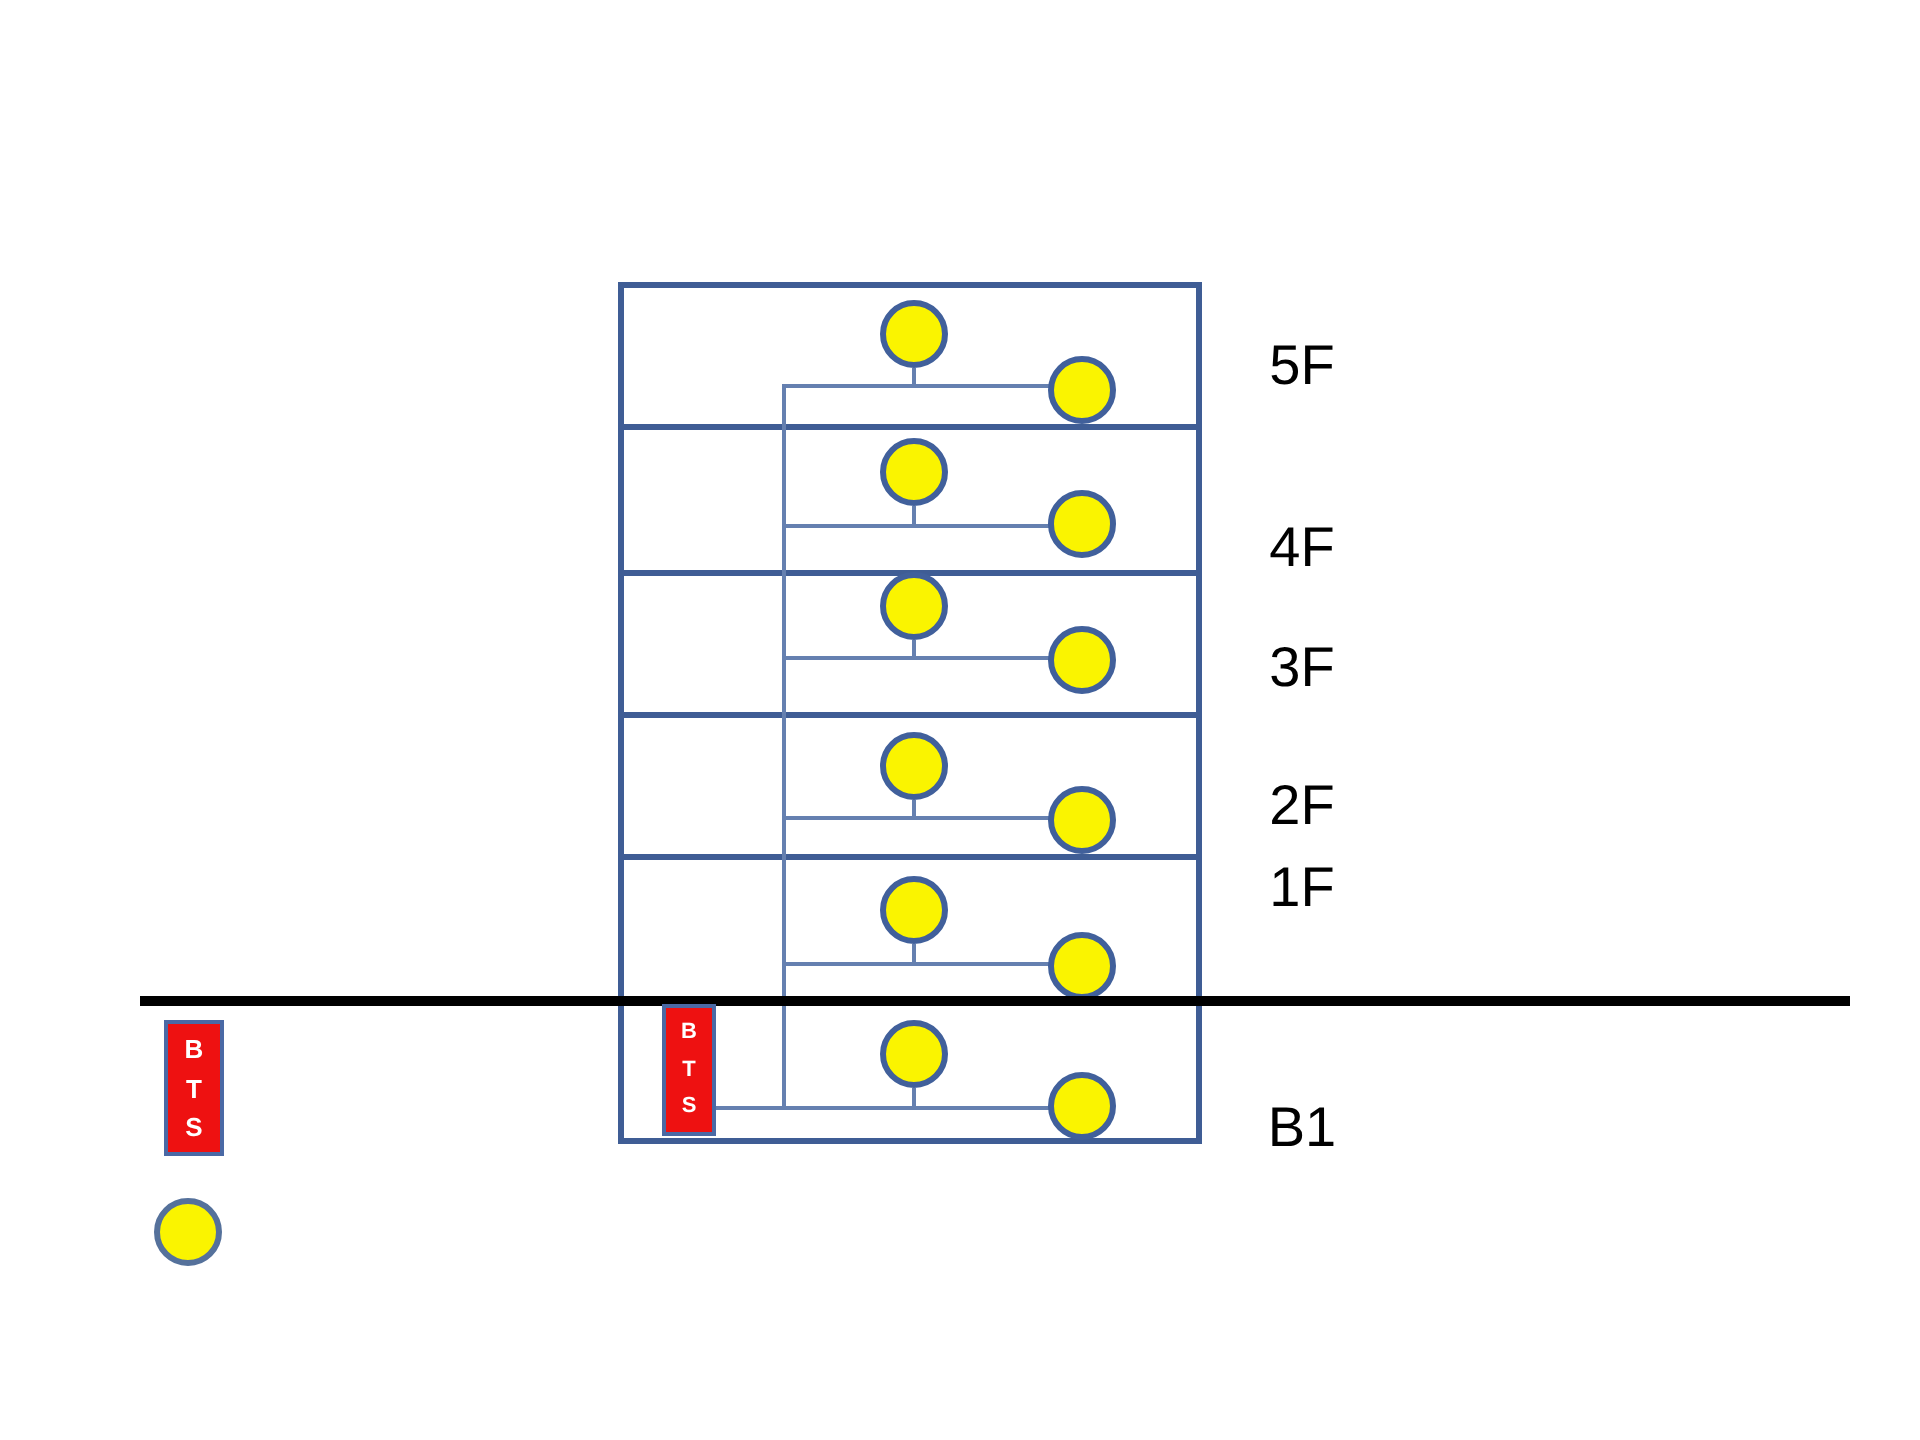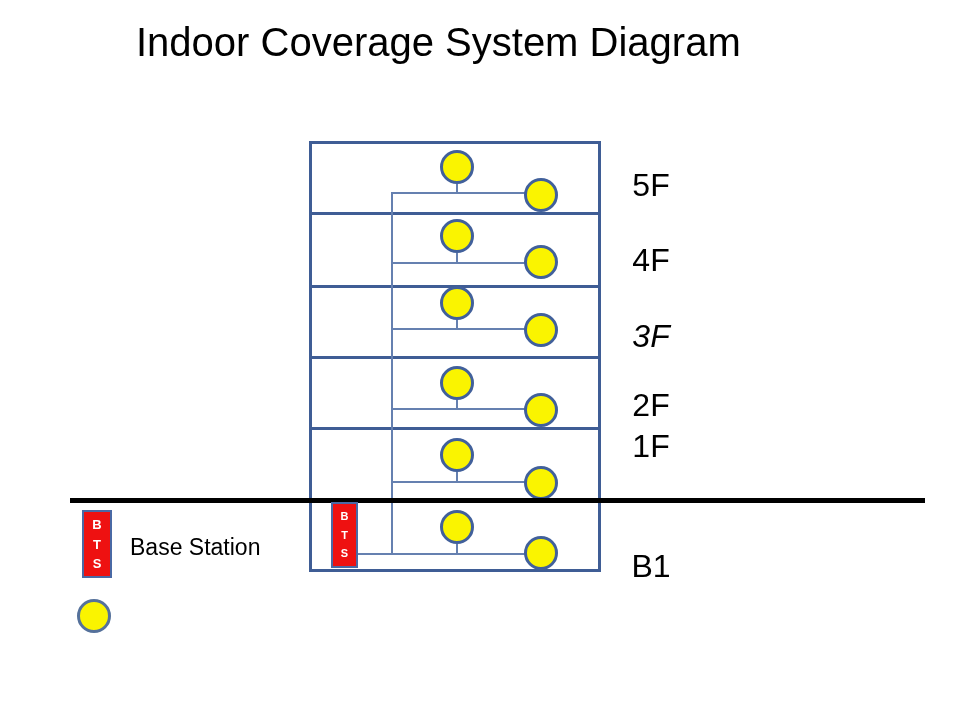--- a/index.html
+++ b/index.html
@@ -46,21 +46,21 @@
     border-radius: 50%;
     background: #FAF400;
     border: 3px solid #41609B;
     box-sizing: border-box;
     z-index: 4;
   }
   .floor-label {
     position: absolute;
     left: 630px; width: 42px;
     text-align: center;
-    font-size: 32px;
+    font-size: 28px;
     color: #000000;
     z-index: 2;
   }
   .bts {
     position: absolute;
     background: #EE1111;
     border: 2px solid #4A69A5;
     box-sizing: border-box;
     color: #ffffff;
     display: flex;
@@ -79,21 +79,20 @@
     color: #000000;
     white-space: nowrap;
   }
   .legend-ant { left: 77px; top: 599px; border-color: #55719B; }
 </style>
 </head>
 <body>
 
 <div class="slide">
 
-  <div class="title">Indoor Coverage System Diagram</div>
 
   <div class="building"></div>
 
   <div class="divider" style="top:212px;"></div>
   <div class="divider" style="top:285px;"></div>
   <div class="divider" style="top:356px;"></div>
   <div class="divider" style="top:427px;"></div>
 
   <div class="ground"></div>
 
@@ -102,27 +101,27 @@
   <div class="hline" style="left:392px; top:192px; width:149px;"></div>
   <div class="vline" style="left:456px; top:184px; height:9px;"></div>
   <div class="ant" style="left:440px; top:150px;"></div>
   <div class="ant" style="left:524px; top:178px;"></div>
   <div class="floor-label" style="top:167px;">5F</div>
 
   <div class="hline" style="left:392px; top:262px; width:149px;"></div>
   <div class="vline" style="left:456px; top:253px; height:10px;"></div>
   <div class="ant" style="left:440px; top:219px;"></div>
   <div class="ant" style="left:524px; top:245px;"></div>
-  <div class="floor-label" style="top:242px;">4F</div>
+  <div class="floor-label" style="top:258px;">4F</div>
 
   <div class="hline" style="left:392px; top:328px; width:149px;"></div>
   <div class="vline" style="left:456px; top:320px; height:9px;"></div>
   <div class="ant" style="left:440px; top:286px;"></div>
   <div class="ant" style="left:524px; top:313px;"></div>
-  <div class="floor-label" style="top:318px;font-style:italic;">3F</div>
+  <div class="floor-label" style="top:318px;">3F</div>
 
   <div class="hline" style="left:392px; top:408px; width:149px;"></div>
   <div class="vline" style="left:456px; top:400px; height:9px;"></div>
   <div class="ant" style="left:440px; top:366px;"></div>
   <div class="ant" style="left:524px; top:393px;"></div>
   <div class="floor-label" style="top:387px;">2F</div>
 
   <div class="hline" style="left:392px; top:481px; width:149px;"></div>
   <div class="vline" style="left:456px; top:472px; height:10px;"></div>
   <div class="ant" style="left:440px; top:438px;"></div>
@@ -139,17 +138,16 @@
     <span>B</span>
     <span>T</span>
     <span>S</span>
   </div>
 
   <div class="bts bts-legend">
     <span>B</span>
     <span>T</span>
     <span>S</span>
   </div>
-  <div class="legend-label" style="left:130px; top:534px;">Base Station</div>
 
   <div class="ant legend-ant"></div>
 
 </div>
 
 </body></html>

